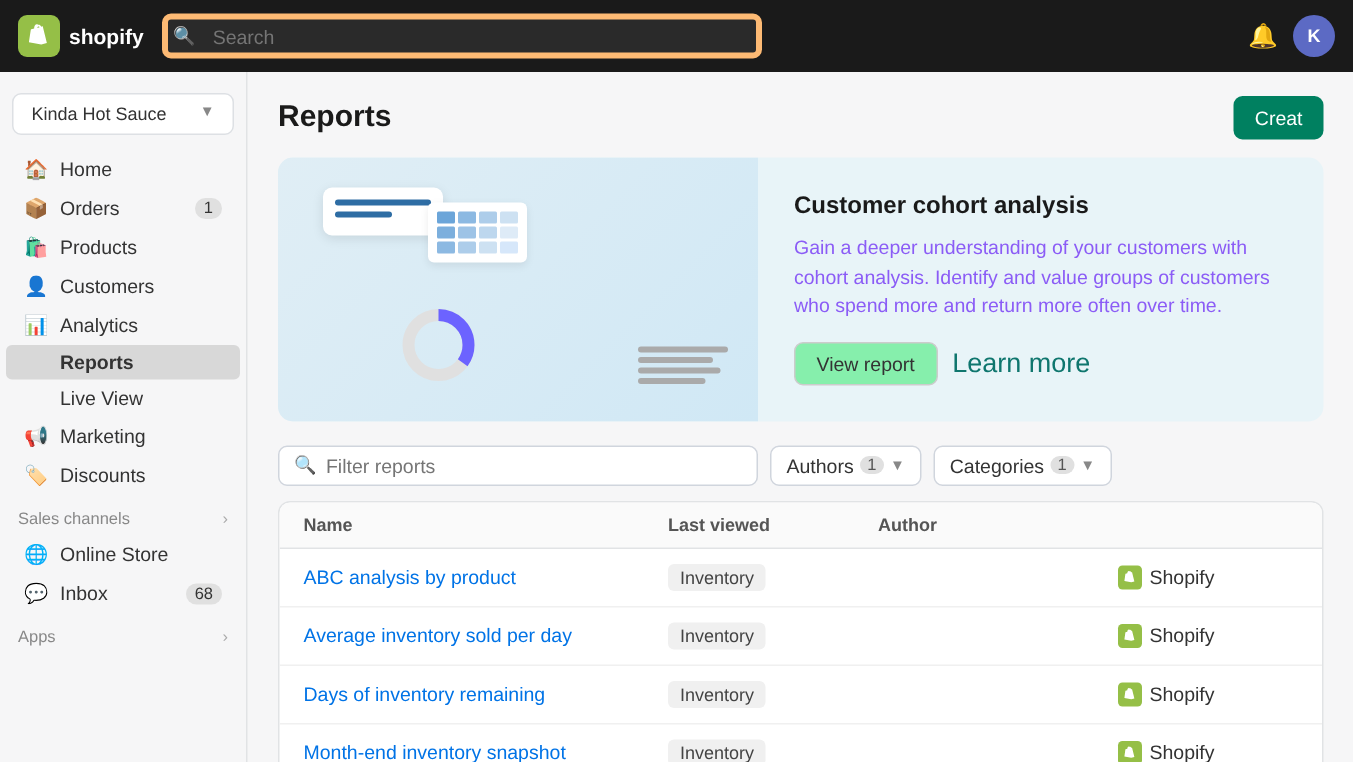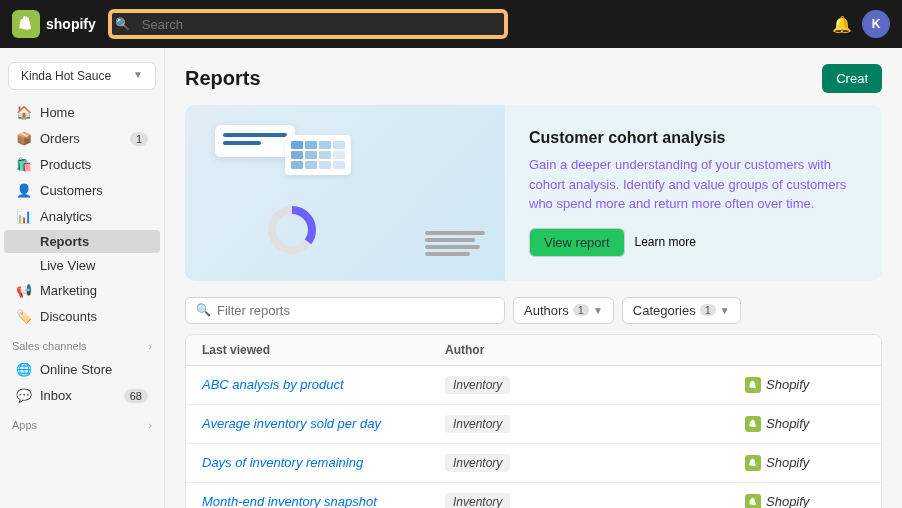--- a/index.html
+++ b/index.html
@@ -52,38 +52,38 @@
     .banner-table-preview { position: absolute; top: 30px; left: 100px; background: white; border-radius: 4px; padding: 6px; box-shadow: 0 2px 6px rgba(0,0,0,0.08); }
     .mini-grid { display: grid; grid-template-columns: repeat(4, 12px); gap: 2px; }
     .mini-cell { height: 8px; border-radius: 1px; }
     .mini-cell.blue { background: #5b9bd5; opacity: 0.7; }
     .mini-cell.light { background: #aed0f5; opacity: 0.5; }
     .donut-container { position: absolute; bottom: 20px; left: 80px; }
     .banner-right { padding: 24px 24px; flex: 1; }
     .banner-title { font-size: 16px; font-weight: 600; color: #1a1a1a; margin-bottom: 8px; }
     .banner-desc { font-size: 13px; color: #8b5cf6; line-height: 1.5; margin-bottom: 14px; }
     .banner-actions { display: flex; gap: 10px; align-items: center; }
-    .view-report-btn { background: #22c55e; border: 1px solid #ccc; border-radius: 6px; padding: 6px 14px; font-size: 13px; cursor: pointer; color: #333; font-weight: 500; }
-    .learn-more-link { color: #000000; font-size: 12px; cursor: pointer; text-decoration: none; }
+    .view-report-btn { background: #86efac; border: 1px solid #ccc; border-radius: 6px; padding: 6px 14px; font-size: 13px; cursor: pointer; color: #333; font-weight: 500; }
+    .learn-more-link { color: #0f766e; font-size: 18px; cursor: pointer; text-decoration: none; }
 
     
     .filter-bar { padding: 0 20px 10px; display: flex; align-items: center; gap: 8px; }
     .filter-search { display: flex; align-items: center; gap: 6px; border: 1px solid #d0d5dd; border-radius: 6px; background: white; padding: 5px 10px; flex: 1; max-width: 320px; }
     .filter-search input { border: none; outline: none; font-size: 13px; color: #c2410c; background: transparent; width: 100%; }
     .filter-btn { display: flex; align-items: center; gap: 4px; border: 1px solid #d0d5dd; border-radius: 6px; background: white; padding: 5px 10px; cursor: pointer; font-size: 13px; color: #333; }
     .filter-btn .badge { background: #e0e0e0; border-radius: 8px; padding: 0 5px; font-size: 11px; color: #555; }
     .filter-arrow { color: #888; font-size: 10px; }
 
     
     .table-container { margin: 0 20px; background: white; border-radius: 8px; border: 1px solid #e1e3e5; overflow: hidden; }
     .table-header { display: grid; grid-template-columns: 1fr 140px 160px 120px; padding: 8px 16px; border-bottom: 1px solid #e1e3e5; background: #fafafa; }
     .th { font-size: 12px; font-weight: 600; color: #555; }
     .th.sortable { cursor: pointer; display: flex; align-items: center; gap: 3px; }
     .sort-arrow { color: #888; font-size: 10px; }
-    .table-row { display: grid; grid-template-columns: 1fr 140px 160px 120px; padding: 10px 16px; border-bottom: 1px solid #f0f0f0; align-items: center; font-style: italic; }
+    .table-row { display: grid; grid-template-columns: 1fr 140px 160px 120px; padding: 10px 16px; border-bottom: 1px solid #f0f0f0; align-items: center; }
     .table-row:last-child { border-bottom: none; }
     .cell-name { font-size: 13px; color: #0073e6; cursor: pointer; }
     .cell-category { }
     .category-badge { background: #f0f0f0; border-radius: 4px; padding: 2px 8px; font-size: 12px; color: #444; display: inline-block; }
     .cell-date { font-size: 13px; color: #555; }
     .cell-author { display: flex; align-items: center; gap: 5px; font-size: 13px; color: #333; }
     .author-icon { width: 16px; height: 16px; background: #95bf47; border-radius: 3px; display: flex; align-items: center; justify-content: center; flex-shrink: 0; }
     .author-icon svg { width: 10px; height: 10px; }
   </style>
 </head>
@@ -240,20 +240,21 @@
       </button>
       <button class="filter-btn">
         <span>Categories</span>
         <span class="badge">1</span>
         <span class="filter-arrow">▼</span>
       </button>
     </div>
 
     <div class="table-container">
       <div class="table-header">
+        <div class="th">Name</div>
         <div class="th">Last viewed</div>
         <div class="th">Author</div>
       </div>
 
       <div id="table-body">
           <div class="table-row">
     <div class="cell-name">ABC analysis by product</div>
     <div class="cell-category"><span class="category-badge">Inventory</span></div>
     <div class="cell-date"></div>
     <div class="cell-author">

